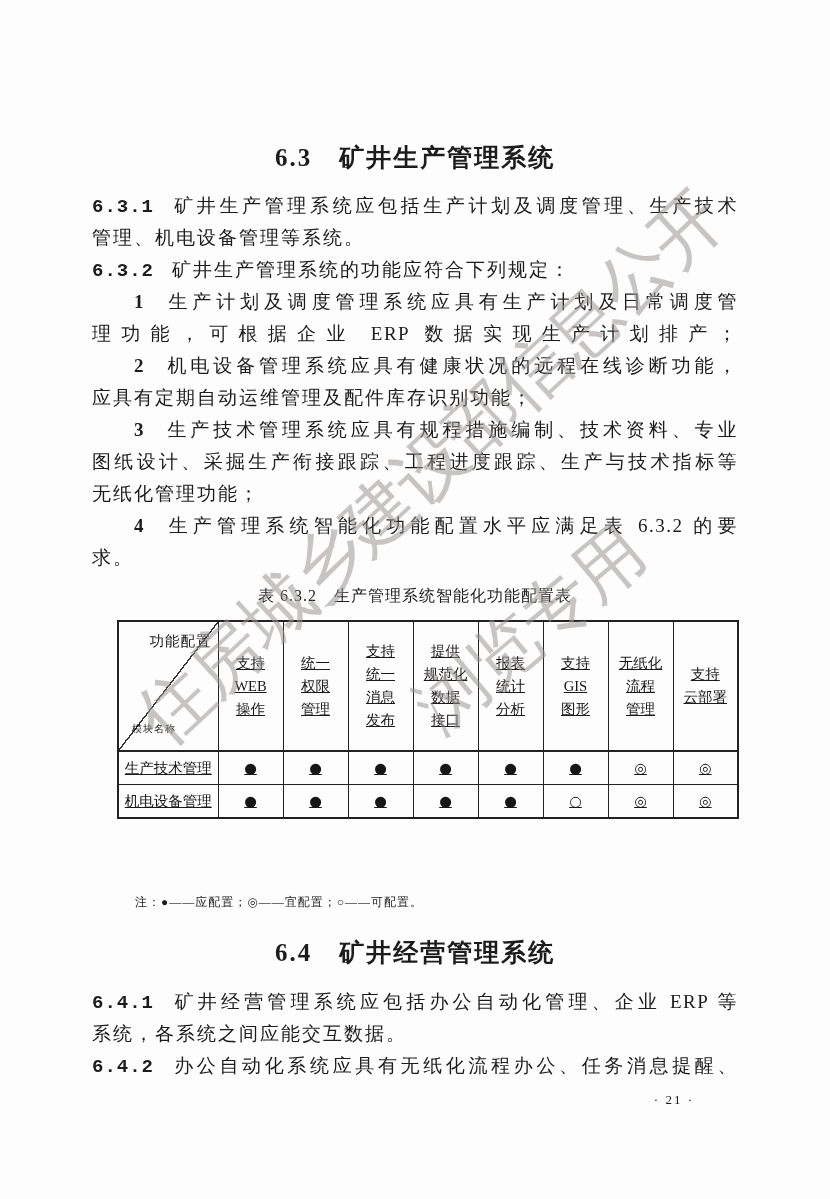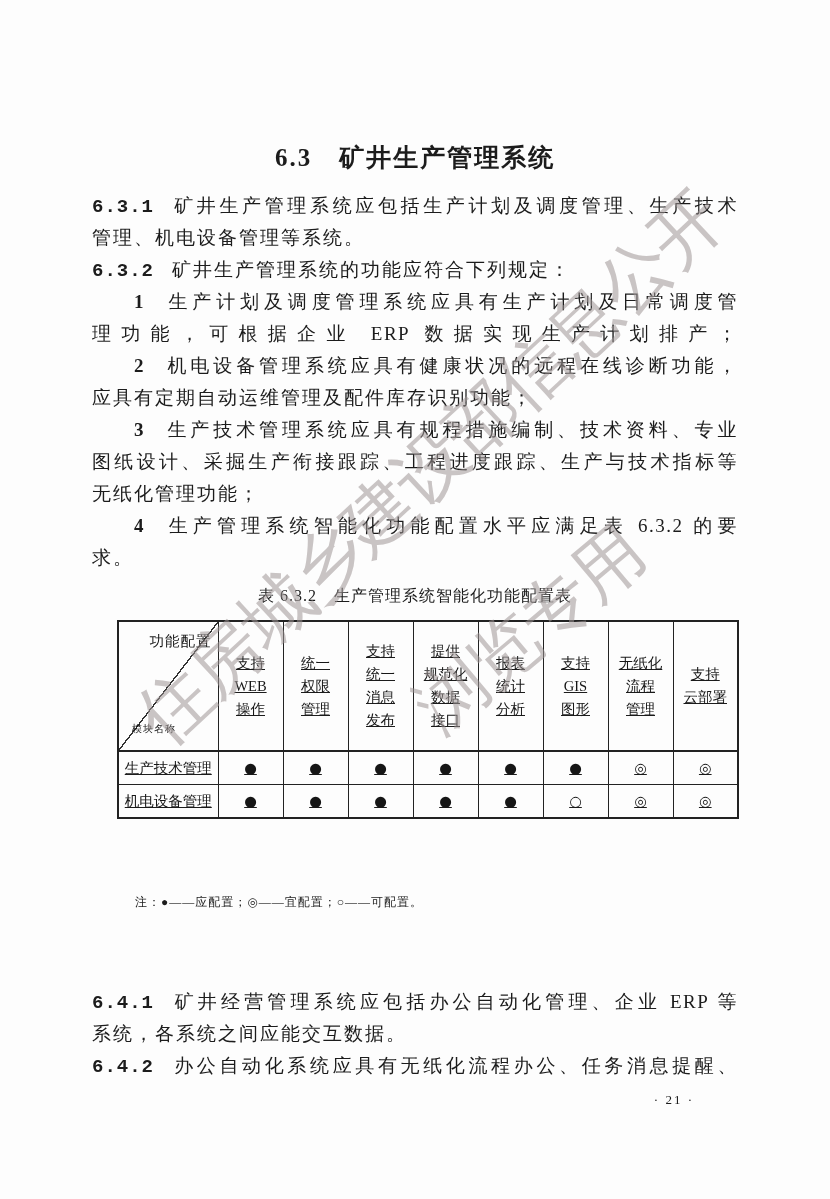--- a/index.html
+++ b/index.html
@@ -214,20 +214,21 @@
         <td class="sym">○</td>
         <td class="sym">◎</td>
         <td class="sym">◎</td>
       </tr>
     </tbody>
       </table>
   </div>
 
   <div class="tbl-note">注：●——应配置；◎——宜配置；○——可配置。</div>
 
+  <div class="sec-heading" id="heading64">6.4　矿井经营管理系统</div>
 
   <div class="textblock" id="body64">
     <div class="tline">
       <span class="cnum">6.4.1</span><span>矿井经营管理系统应包括办公自动化管理、企业 ERP 等</span>
     </div>
     <div class="tline noj">
       <span>系统，各系统之间应能交互数据。</span>
     </div>
     <div class="tline">
       <span class="cnum">6.4.2</span><span>办公自动化系统应具有无纸化流程办公、任务消息提醒、</span>

